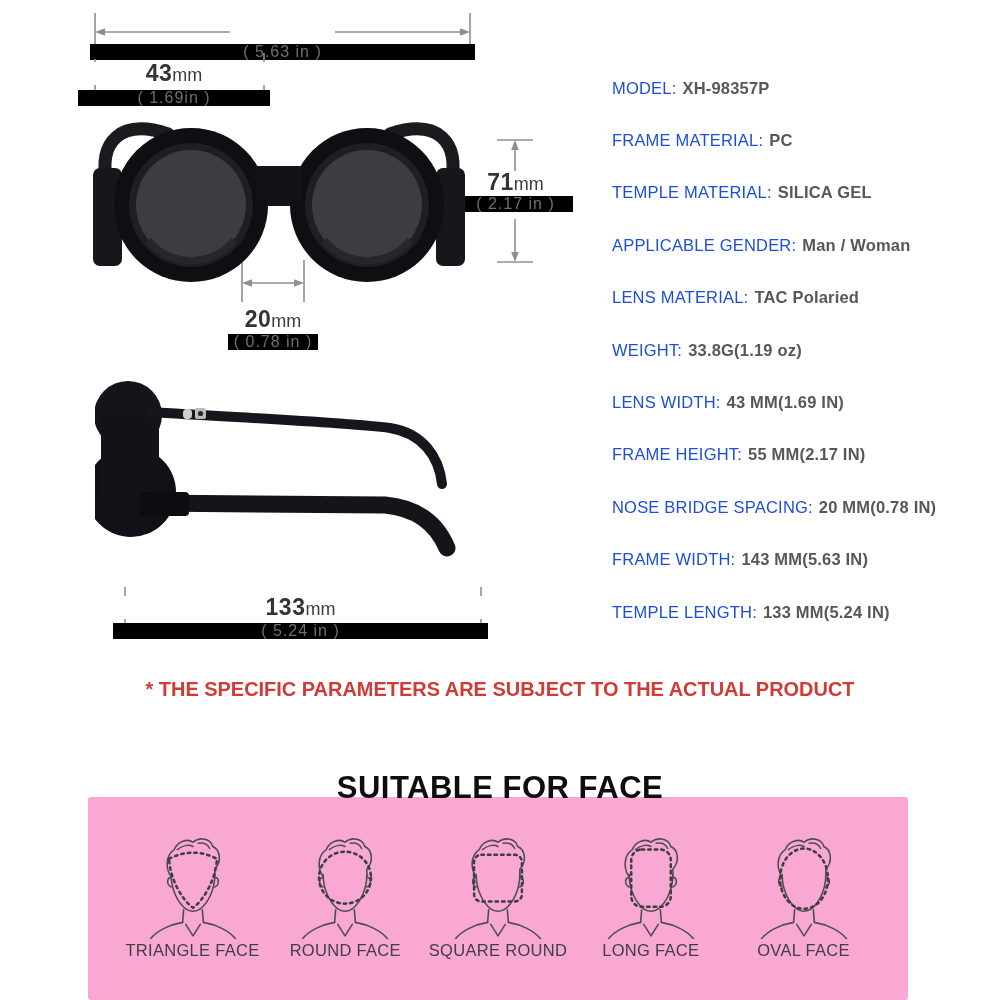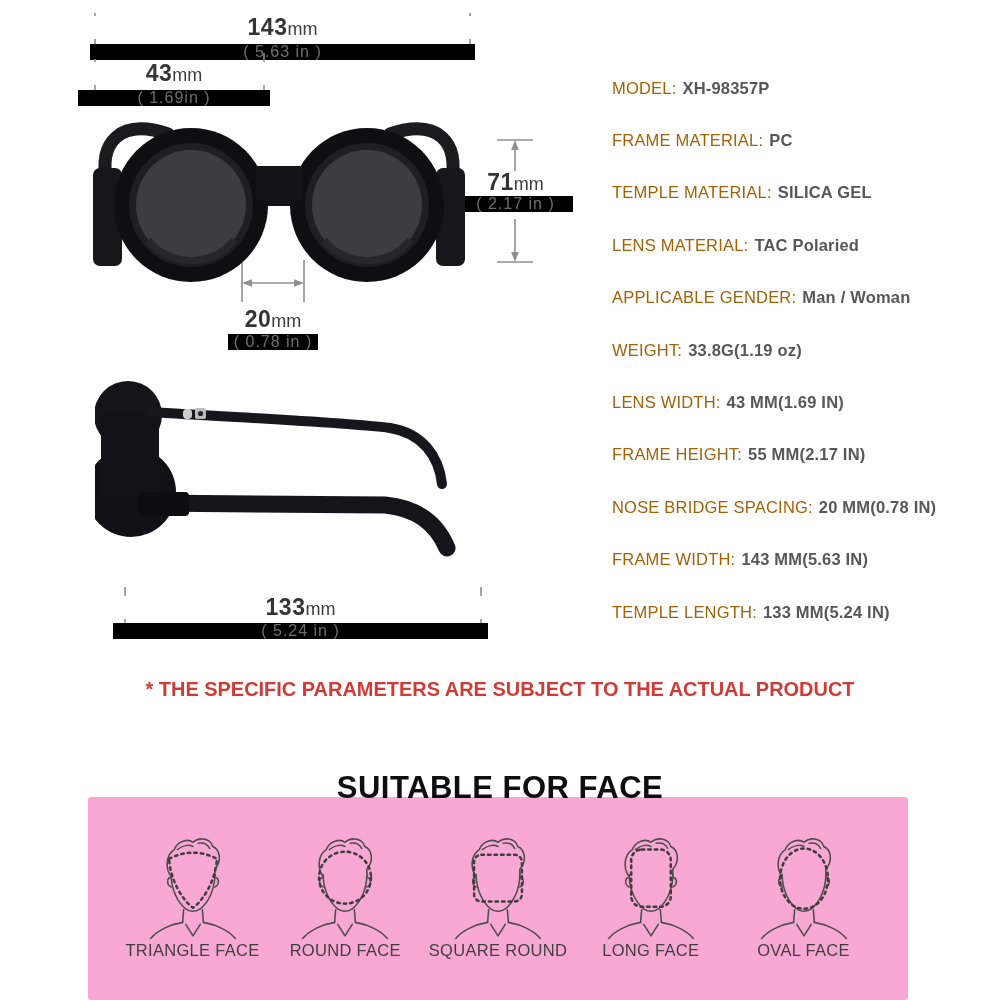--- a/index.html
+++ b/index.html
@@ -15,21 +15,21 @@
   .dim-num{position:absolute;left:0;right:0;text-align:center;white-space:nowrap;
            color:#343434;background:#fff;line-height:1;}
   .dim-num b{font-size:23px;font-weight:700;letter-spacing:.5px;}
   .dim-num .unit{font-size:18px;font-weight:400;color:#3c3c3c;}
   .dim-in{position:absolute;left:0;right:0;text-align:center;white-space:nowrap;
           font-size:16px;color:#6f6f6f;background:#000000;line-height:1;letter-spacing:1px;}
 
   
   .specs{position:absolute;left:612px;top:62px;}
   .spec-row{height:52.4px;display:flex;align-items:center;white-space:nowrap;font-size:16.5px;letter-spacing:.2px;}
-  .spec-label{color:#a16207;margin-right:6px;}
+  .spec-label{color:#1d4ed8;margin-right:6px;}
   .spec-value{color:#575757;font-weight:700;}
 
   
   .disclaimer{position:absolute;top:677px;left:0;width:1000px;text-align:center;
               font-size:21px;font-weight:700;color:#cf3b36;transform:scaleX(.95);
               transform-origin:center;white-space:nowrap;}
   .suitable-heading{position:absolute;top:770px;left:0;width:1000px;text-align:center;
               font-size:31px;font-weight:700;color:#0e0e0e;letter-spacing:.5px;z-index:2;}
 
   
@@ -49,21 +49,20 @@
 
 <div class="dim" style="left:90px;top:10px;width:385px;height:80px">
   <svg width="385" height="45">
     <line x1="5" y1="3" x2="5" y2="42"></line>
       <line x1="380" y1="3" x2="380" y2="42"></line>
     <line x1="7" y1="22" x2="140" y2="22"></line>
       <polygon points="5,22 15,18.2 15,25.8"></polygon>
     <line x1="245" y1="22" x2="378" y2="22"></line>
       <polygon points="380,22 370,18.2 370,25.8"></polygon>
   </svg>
-  <div class="dim-num" style="top:6px"><b>143</b><span class="unit">mm</span></div>
   <div class="dim-in" style="top:34px">( 5.63 in )</div>
 </div>
 
 <div class="dim" style="left:90px;top:53px;width:180px;height:60px">
   <svg width="180" height="50">
     <line x1="5" y1="6" x2="5" y2="44"></line>
       <line x1="174" y1="0" x2="174" y2="50"></line>
     <line x1="7" y1="24" x2="24" y2="24"></line>
       <polygon points="5,24 15,20.2 15,27.8"></polygon>
     <line x1="118" y1="24" x2="172" y2="24"></line>
@@ -147,28 +146,28 @@
     </div>
   <div class="spec-row">
       <span class="spec-label">FRAME MATERIAL:</span>
       <span class="spec-value">PC</span>
     </div>
   <div class="spec-row">
       <span class="spec-label">TEMPLE MATERIAL:</span>
       <span class="spec-value">SILICA GEL</span>
     </div>
   <div class="spec-row">
+      <span class="spec-label">APPLICABLE GENDER:</span>
+      <span class="spec-value">Man / Woman</span>
+    </div>
+  <div class="spec-row">
       <span class="spec-label">LENS MATERIAL:</span>
       <span class="spec-value">TAC Polaried</span>
     </div>
   <div class="spec-row">
-      <span class="spec-label">APPLICABLE GENDER:</span>
-      <span class="spec-value">Man / Woman</span>
-    </div>
-  <div class="spec-row">
       <span class="spec-label">WEIGHT:</span>
       <span class="spec-value">33.8G(1.19 oz)</span>
     </div>
   <div class="spec-row">
       <span class="spec-label">LENS WIDTH:</span>
       <span class="spec-value">43 MM(1.69 IN)</span>
     </div>
   <div class="spec-row">
       <span class="spec-label">FRAME HEIGHT:</span>
       <span class="spec-value">55 MM(2.17 IN)</span>

